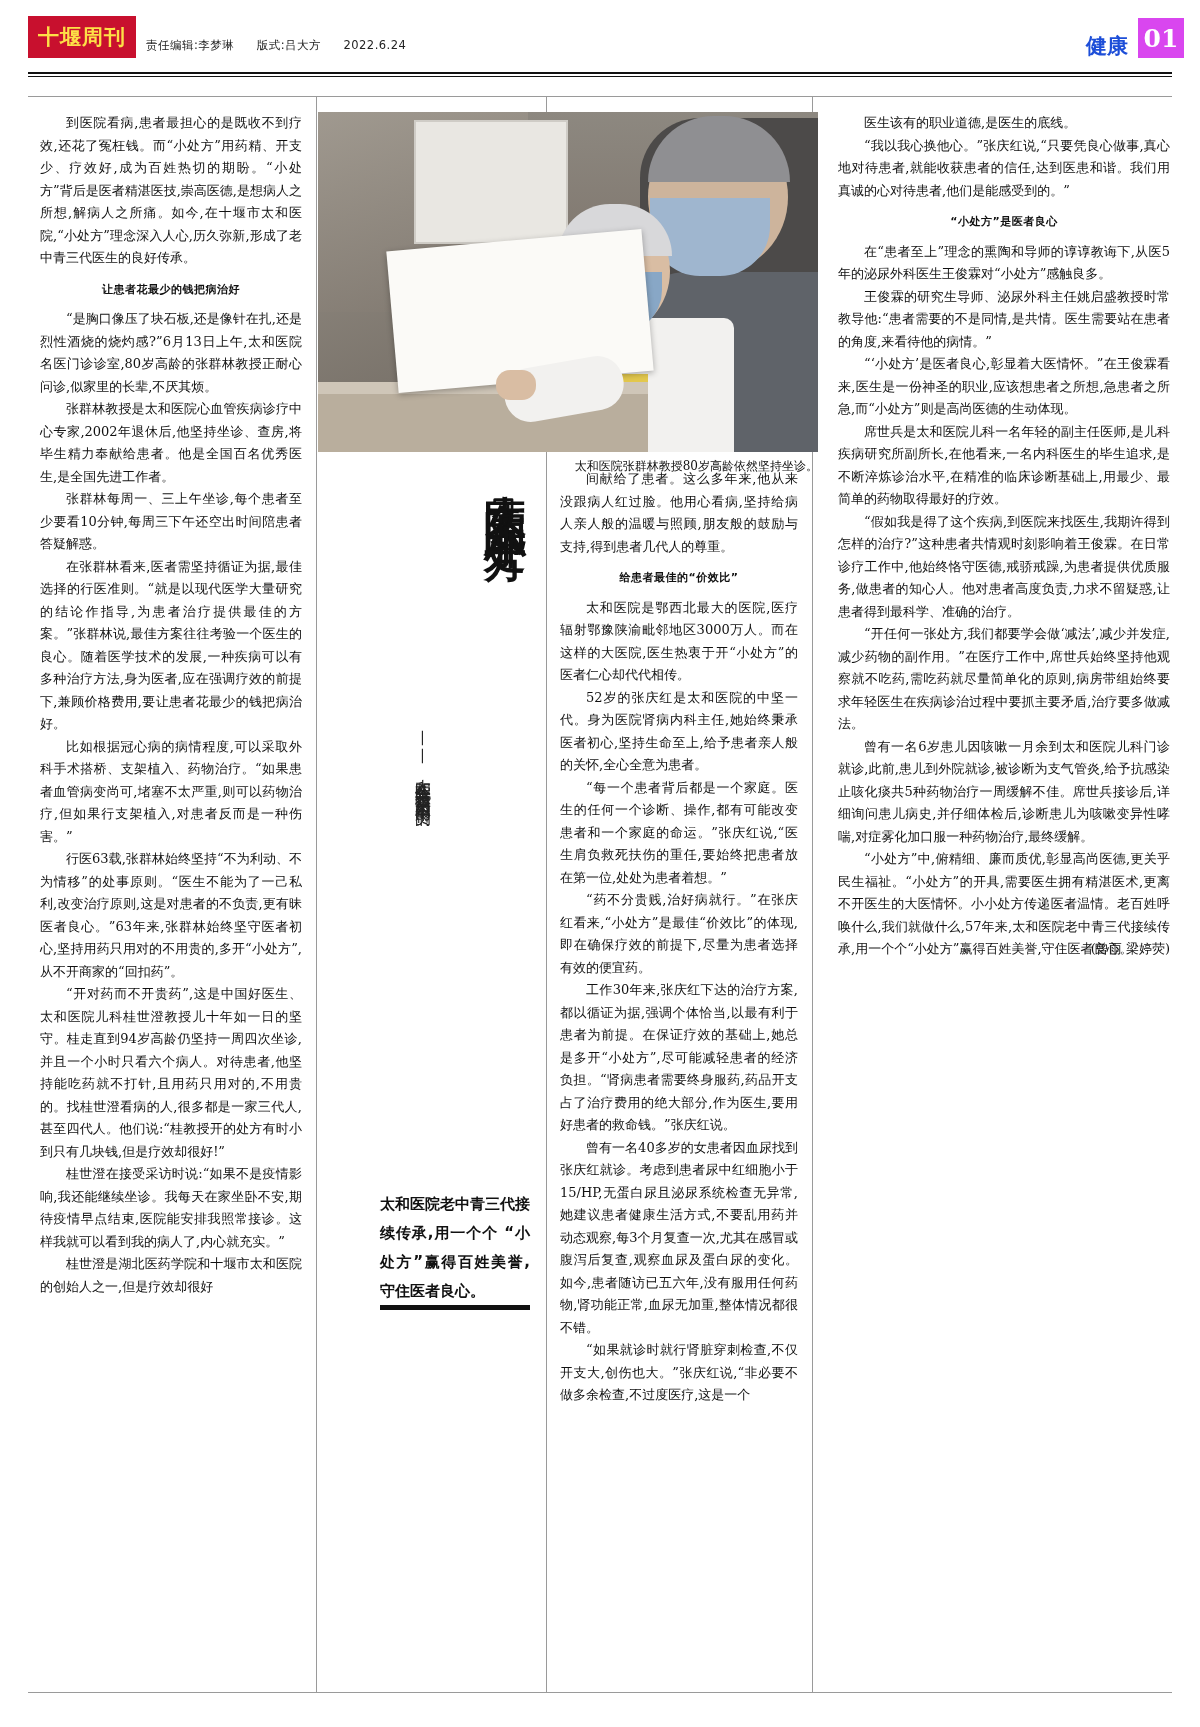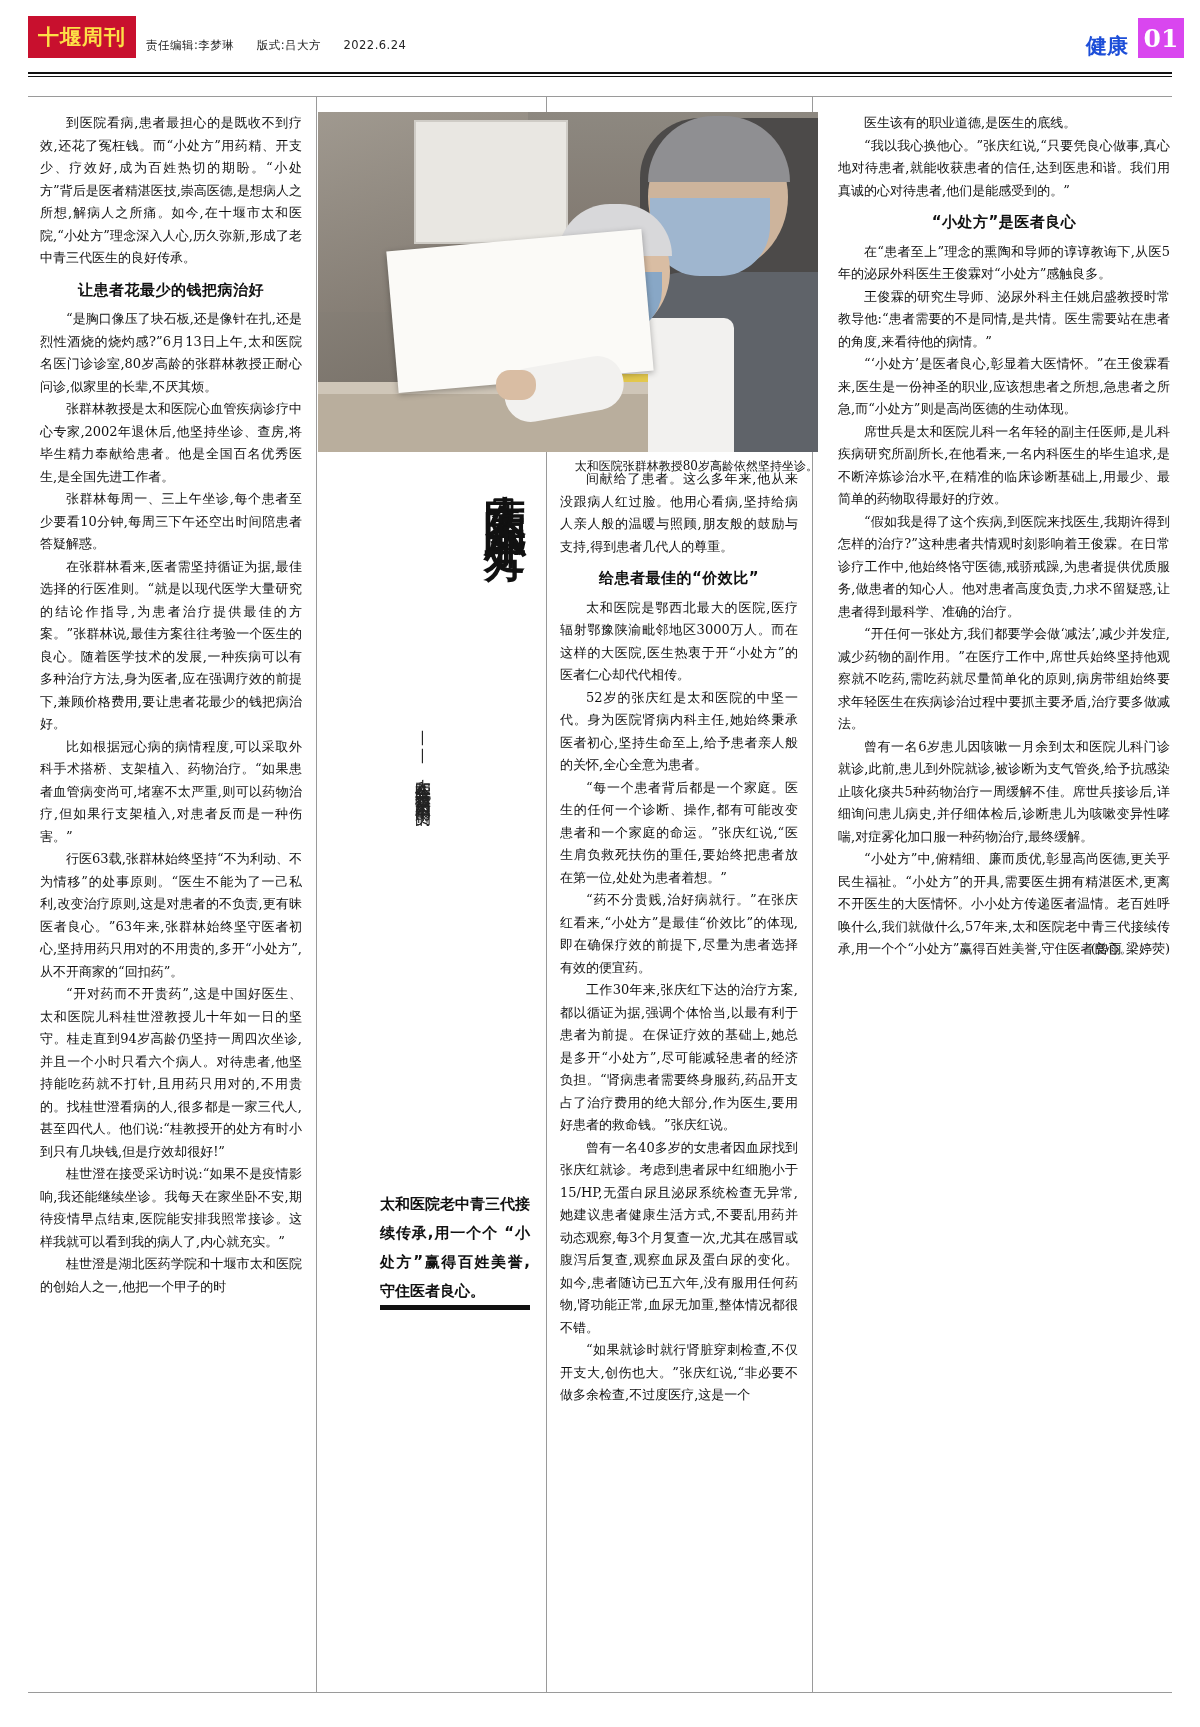--- a/index.html
+++ b/index.html
@@ -61,21 +61,21 @@
   .col{
     position:absolute;
     font-family:"DejaVu Serif","Liberation Serif",serif;
     font-size:13px;line-height:22.5px;
     color:#111;
     text-align:justify;
     text-justify:inter-ideograph;
   }
   .col p{margin:0 0 0 0;text-indent:2em;}
   .col h3{
-    margin:9px 0 7px 0;font-size:15px;text-align:center;font-weight:bold;
+    margin:9px 0 7px 0;font-size:11px;text-align:center;font-weight:bold;
     font-family:"DejaVu Sans","Liberation Sans",sans-serif;
     letter-spacing:.5px;
   }
   .c1{left:40px;top:112px;width:262px;}
   .c2{left:560px;top:468px;width:238px;}
   .c3{left:838px;top:112px;width:332px;}
 
   
   .photo-wrap{position:absolute;left:318px;top:112px;width:500px;height:249px;}
   .photo{
@@ -201,21 +201,21 @@
     <p>到医院看病,患者最担心的是既收不到疗效,还花了冤枉钱。而“小处方”用药精、开支少、疗效好,成为百姓热切的期盼。“小处方”背后是医者精湛医技,崇高医德,是想病人之所想,解病人之所痛。如今,在十堰市太和医院,“小处方”理念深入人心,历久弥新,形成了老中青三代医生的良好传承。</p>
     <h3>让患者花最少的钱把病治好</h3>
     <p>“是胸口像压了块石板,还是像针在扎,还是烈性酒烧的烧灼感?”6月13日上午,太和医院名医门诊诊室,80岁高龄的张群林教授正耐心问诊,似家里的长辈,不厌其烦。</p>
     <p>张群林教授是太和医院心血管疾病诊疗中心专家,2002年退休后,他坚持坐诊、查房,将毕生精力奉献给患者。他是全国百名优秀医生,是全国先进工作者。</p>
     <p>张群林每周一、三上午坐诊,每个患者至少要看10分钟,每周三下午还空出时间陪患者答疑解惑。</p>
     <p>在张群林看来,医者需坚持循证为据,最佳选择的行医准则。“就是以现代医学大量研究的结论作指导,为患者治疗提供最佳的方案。”张群林说,最佳方案往往考验一个医生的良心。随着医学技术的发展,一种疾病可以有多种治疗方法,身为医者,应在强调疗效的前提下,兼顾价格费用,要让患者花最少的钱把病治好。</p>
     <p>比如根据冠心病的病情程度,可以采取外科手术搭桥、支架植入、药物治疗。“如果患者血管病变尚可,堵塞不太严重,则可以药物治疗,但如果行支架植入,对患者反而是一种伤害。”</p>
     <p>行医63载,张群林始终坚持“不为利动、不为情移”的处事原则。“医生不能为了一己私利,改变治疗原则,这是对患者的不负责,更有昧医者良心。”63年来,张群林始终坚守医者初心,坚持用药只用对的不用贵的,多开“小处方”,从不开商家的“回扣药”。</p>
     <p>“开对药而不开贵药”,这是中国好医生、太和医院儿科桂世澄教授儿十年如一日的坚守。桂走直到94岁高龄仍坚持一周四次坐诊,并且一个小时只看六个病人。对待患者,他坚持能吃药就不打针,且用药只用对的,不用贵的。找桂世澄看病的人,很多都是一家三代人,甚至四代人。他们说:“桂教授开的处方有时小到只有几块钱,但是疗效却很好!”</p>
     <p>桂世澄在接受采访时说:“如果不是疫情影响,我还能继续坐诊。我每天在家坐卧不安,期待疫情早点结束,医院能安排我照常接诊。这样我就可以看到我的病人了,内心就充实。”</p>
-    <p>桂世澄是湖北医药学院和十堰市太和医院的创始人之一,他把一个甲子的时</p>
+    <p>桂世澄是湖北医药学院和十堰市太和医院的创始人之一,但是疗效却很好</p>
   </div>
 
   <div class="col c2">
     <p>间献给了患者。这么多年来,他从来没跟病人红过脸。他用心看病,坚持给病人亲人般的温暖与照顾,朋友般的鼓励与支持,得到患者几代人的尊重。</p>
     <h3>给患者最佳的“价效比”</h3>
     <p>太和医院是鄂西北最大的医院,医疗辐射鄂豫陕渝毗邻地区3000万人。而在这样的大医院,医生热衷于开“小处方”的医者仁心却代代相传。</p>
     <p>52岁的张庆红是太和医院的中坚一代。身为医院肾病内科主任,她始终秉承医者初心,坚持生命至上,给予患者亲人般的关怀,全心全意为患者。</p>
     <p>“每一个患者背后都是一个家庭。医生的任何一个诊断、操作,都有可能改变患者和一个家庭的命运。”张庆红说,“医生肩负救死扶伤的重任,要始终把患者放在第一位,处处为患者着想。”</p>
     <p>“药不分贵贱,治好病就行。”在张庆红看来,“小处方”是最佳“价效比”的体现,即在确保疗效的前提下,尽量为患者选择有效的便宜药。</p>
     <p>工作30年来,张庆红下达的治疗方案,都以循证为据,强调个体恰当,以最有利于患者为前提。在保证疗效的基础上,她总是多开“小处方”,尽可能减轻患者的经济负担。“肾病患者需要终身服药,药品开支占了治疗费用的绝大部分,作为医生,要用好患者的救命钱。”张庆红说。</p>

